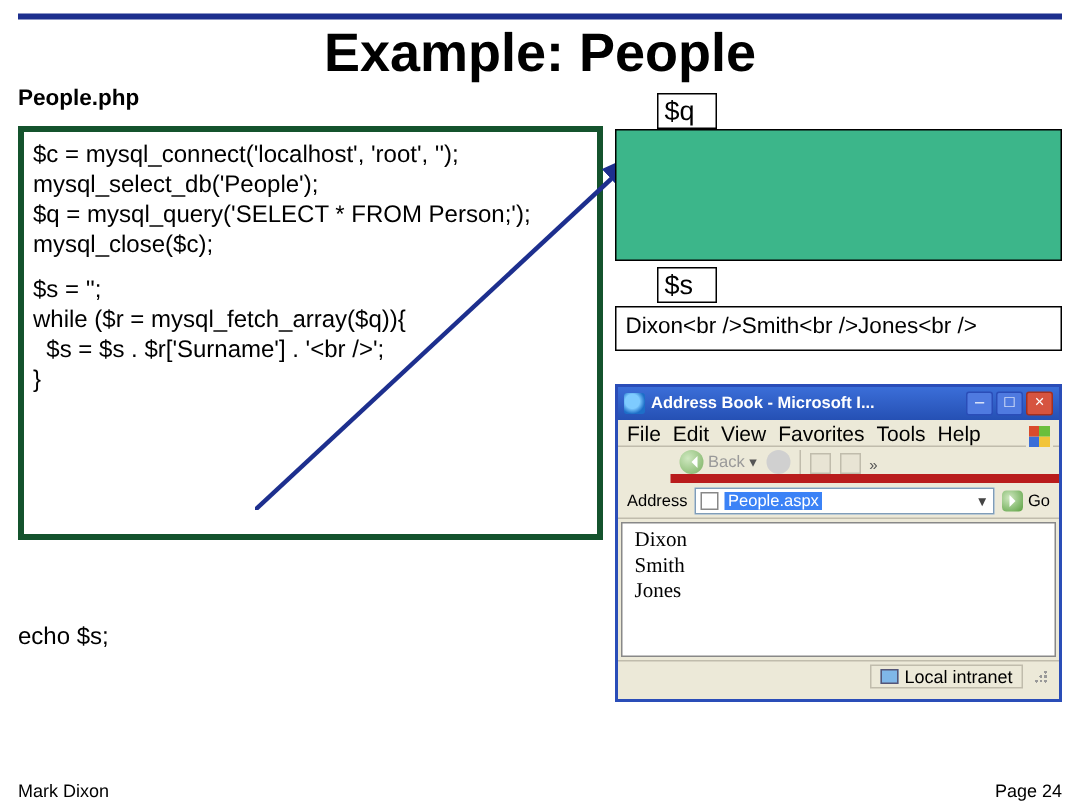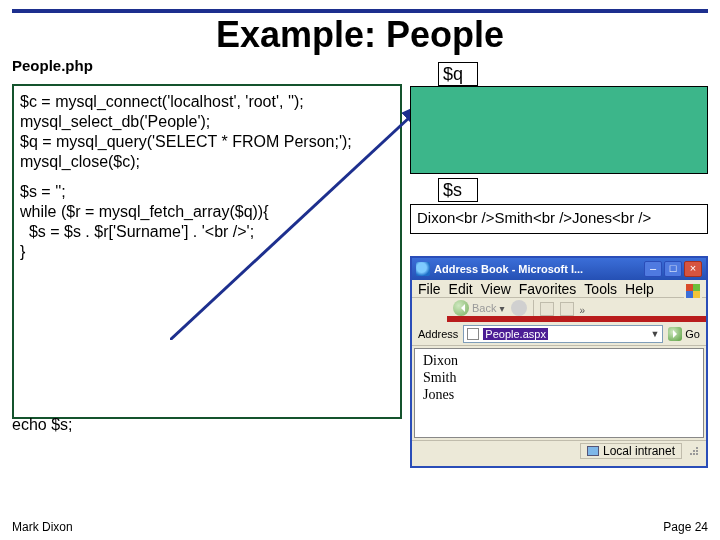--- a/index.html
+++ b/index.html
@@ -31,22 +31,22 @@
     top: 58px; left: 12px;
     width: 82px;
     font-size: 15px;
     font-weight: bold;
     color: #000;
     line-height: 1.1;
   }
   .codebox {
     position: absolute;
     top: 84px; left: 12px;
-    width: 390px; height: 335px;
-    border: 2px solid #14532d;
+    width: 390px; height: 276px;
+    border: 4px solid #14532d;
     background: transparent;
     padding: 6px 6px;
     font-size: 16px;
     color: #000;
     line-height: 1.25;
     font-family: Arial, sans-serif;
   }
   .codebox .line { white-space: pre; }
   .codebox .blk { margin-bottom: 10px; }
   .echo {
@@ -195,21 +195,21 @@
     flex: 1;
     height: 18px;
     background: #fff;
     border: 1px solid #7f9db9;
     display: flex;
     align-items: center;
     padding: 0 3px;
     gap: 4px;
   }
   .ie-addr .addrbox .sel {
-    background: #4c1d95;
+    background: #3b82f6;
     color: #fff;
     padding: 0 2px;
   }
   .ie-addr .pageico {
     width: 12px; height: 12px;
     background: #fff; border: 1px solid #888;
   }
   .ie-addr .drop { font-size: 9px; color: #444; }
   .ie-addr .go {
     display: flex; align-items: center; gap: 3px; justify-content: flex-end;

